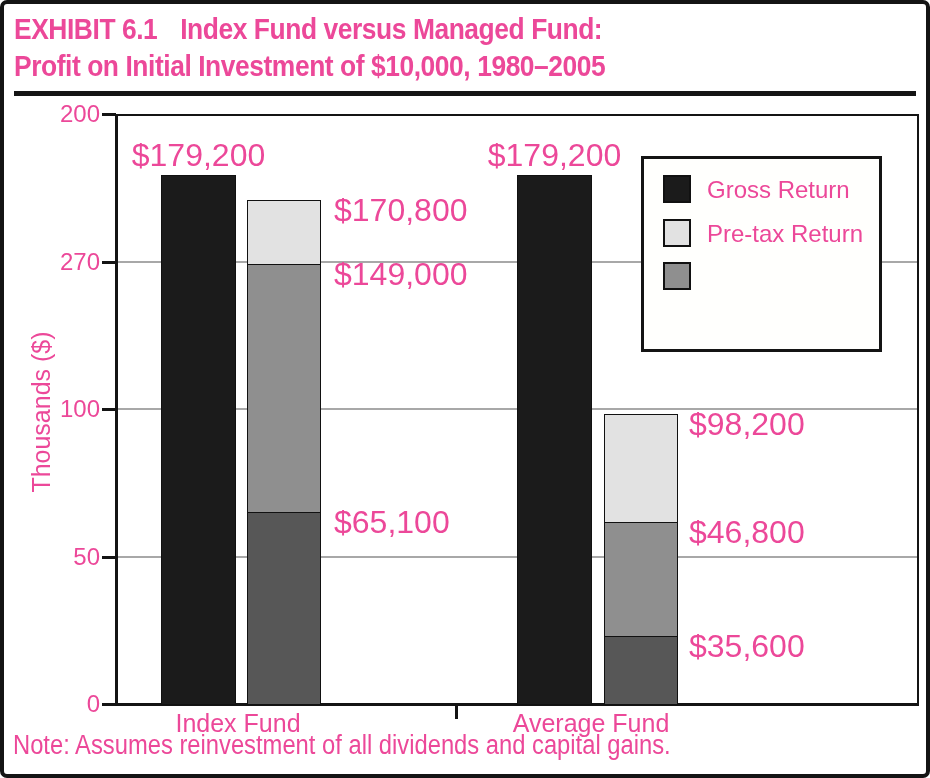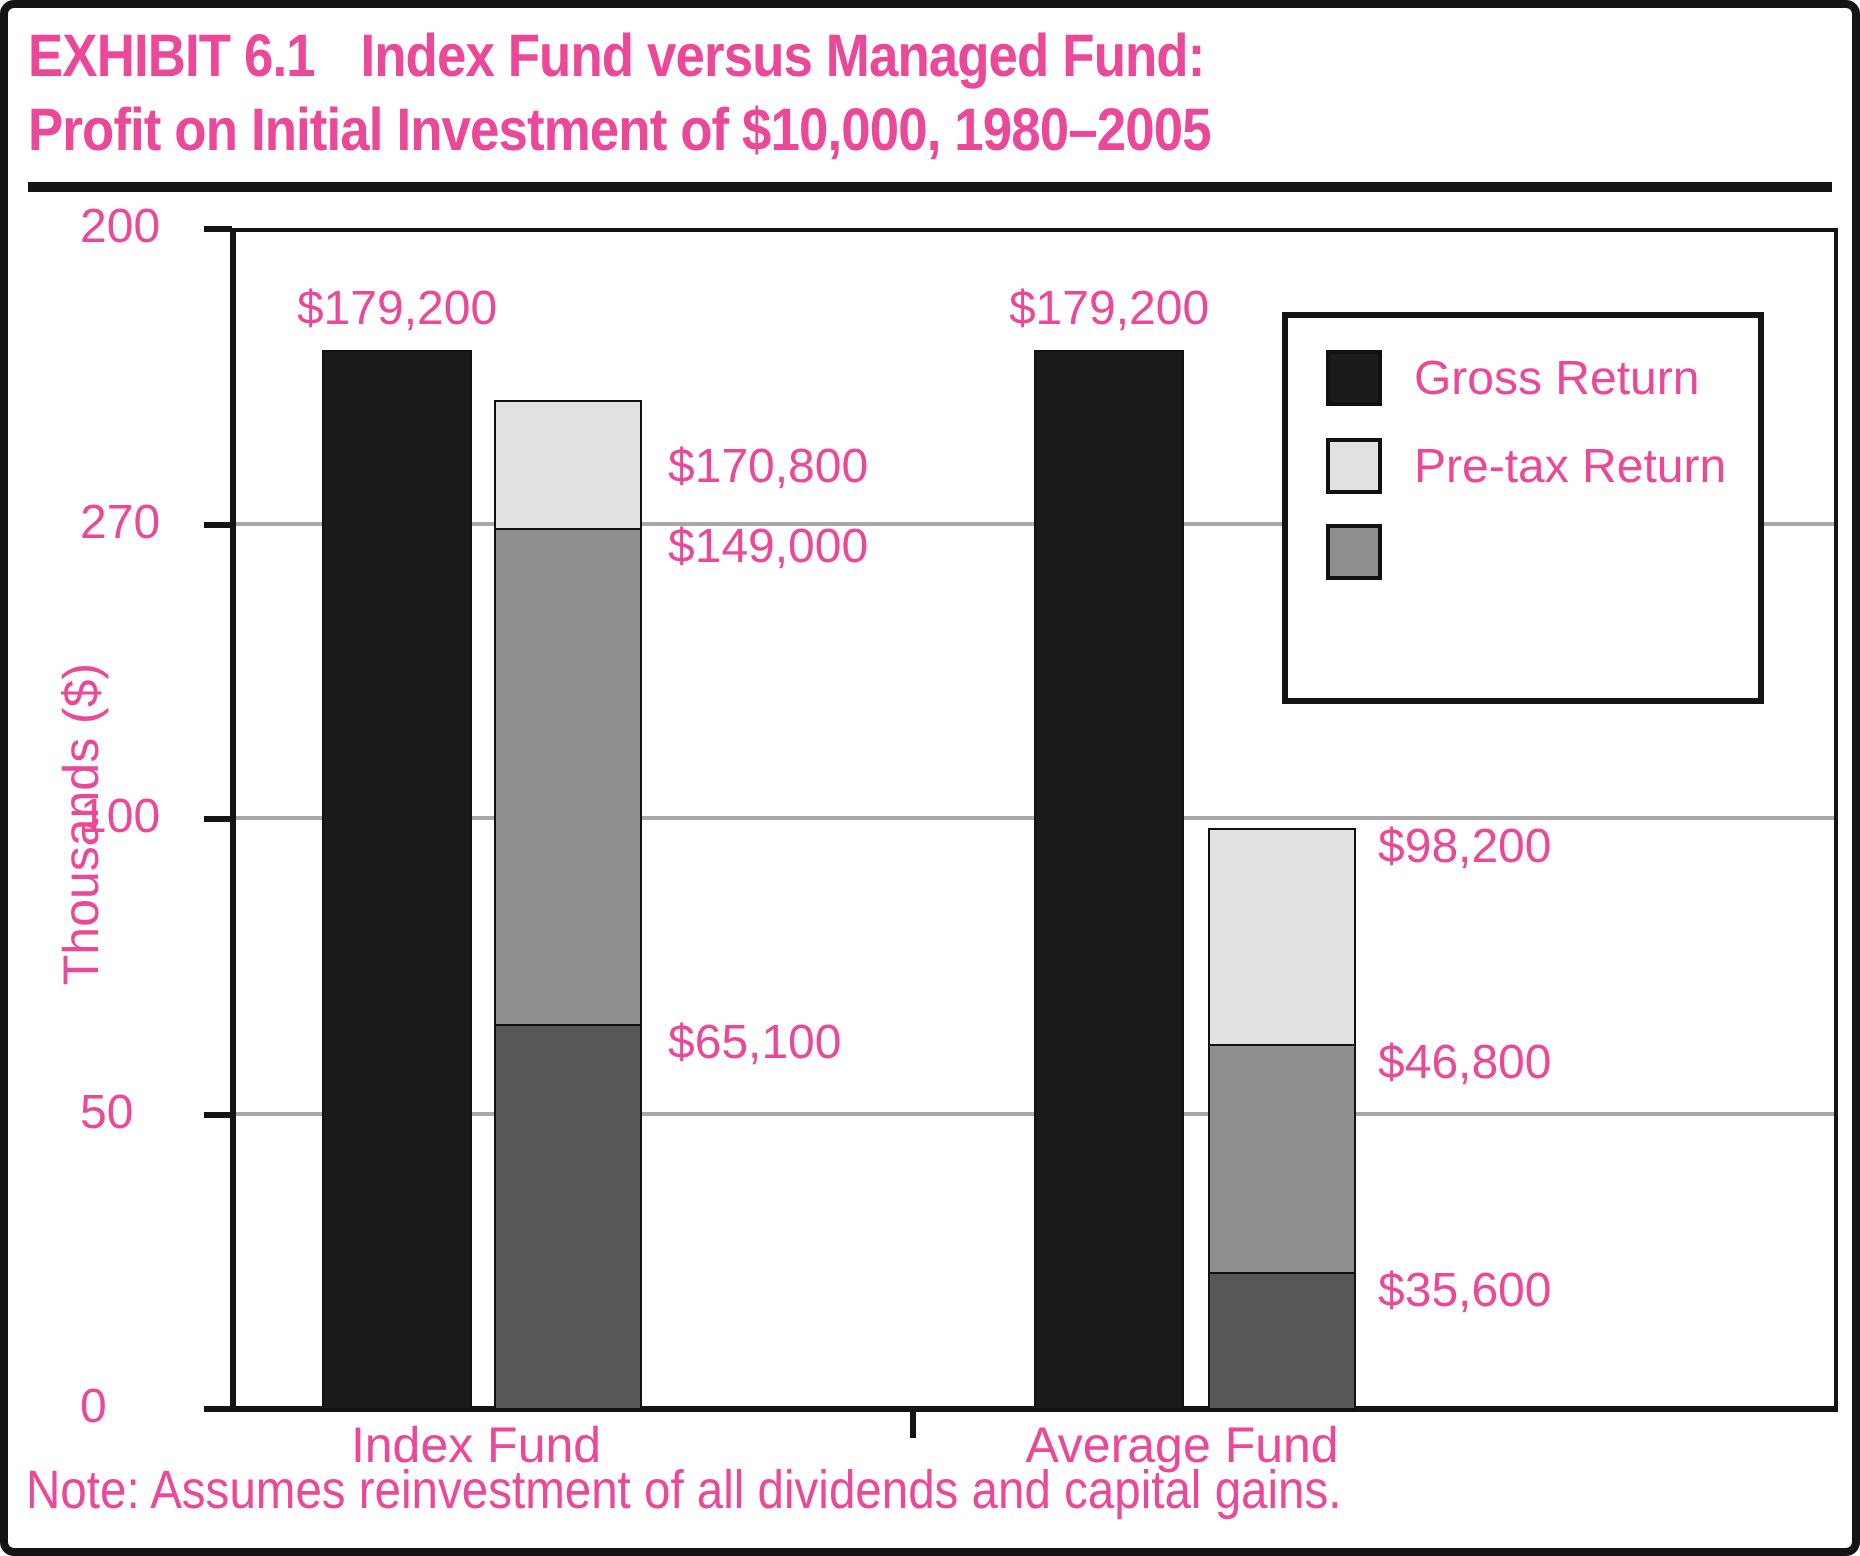--- a/index.html
+++ b/index.html
@@ -25,32 +25,32 @@
     position:absolute;left:10px;right:10px;top:87px;height:5px;background:#141414;
   }
   
   .axis-left  {position:absolute;left:111px;top:110px;width:3px;height:592px;background:#141414;}
   .axis-bottom{position:absolute;left:111px;top:699px;width:804px;height:3px;background:#141414;}
   .plot-top   {position:absolute;left:113px;top:110px;width:802px;height:2px;background:#141414;}
   .plot-right {position:absolute;left:913px;top:110px;width:2px;height:592px;background:#141414;}
   .gridline{position:absolute;left:114px;width:799px;height:2px;background:#a8a8a8;z-index:1;}
   .ytick{position:absolute;left:98px;width:14px;height:3px;background:#141414;}
   .ytick-label{
-    position:absolute;width:60px;text-align:left;
+    position:absolute;width:60px;text-align:right;
     font-size:24px;line-height:28px;
   }
   .xtick{position:absolute;width:3px;height:13px;top:702px;background:#141414;}
   .y-axis-title{
     position:absolute;left:-62px;top:393px;width:200px;height:30px;
     text-align:center;font-size:25px;
     transform:rotate(-90deg);
   }
   .bar{position:absolute;z-index:2;border:1px solid #111;}
   .value-label{
-    position:absolute;z-index:3;font-size:24px;line-height:28px;white-space:nowrap;
+    position:absolute;z-index:3;font-size:32px;line-height:28px;white-space:nowrap;
   }
   .value-label.centered{width:160px;text-align:center;}
   .cat-label{
     position:absolute;top:705px;width:220px;text-align:center;
     font-size:25px;z-index:3;
   }
   .legend-box{
     position:absolute;left:637px;top:152px;width:241px;height:196px;
     background:#fffffd;border:3px solid #141414;z-index:4;
   }
@@ -93,21 +93,21 @@
       <div class="ytick" style="top: 256.5px;"></div>
       <div class="ytick-label" style="left: 36px; top: 243.5px;">270</div>
       <div class="ytick" style="top: 109px;"></div>
       <div class="ytick-label" style="left: 36px; top: 96px;">200</div>
       <div class="xtick" style="left: 451px;"></div>
       <div class="bar" style="left: 157px; top: 171.36px; width: 75px; height: 529.64px; background: rgb(27, 27, 27);"></div>
       <div class="value-label centered" style="left: 114.5px; top: 137.36px;">$179,200</div>
       <div class="bar" style="left: 243px; top: 507.955px; width: 74px; height: 193.045px; background: rgb(87, 87, 87);"></div>
       <div class="bar" style="left: 243px; top: 260.45px; width: 74px; height: 248.505px; background: rgb(143, 143, 143);"></div>
       <div class="bar" style="left: 243px; top: 196.14px; width: 74px; height: 65.31px; background: rgb(226, 226, 226);"></div>
-      <div class="value-label" style="left: 330px; top: 192.14px; margin-top: 24px;">$170,800</div>
+      <div class="value-label" style="left: 330px; top: 192.14px;">$170,800</div>
       <div class="value-label" style="left: 330px; top: 256.45px;">$149,000</div>
       <div class="value-label" style="left: 330px; top: 503.955px;">$65,100</div>
       <div class="cat-label" style="left: 124px;">Index Fund</div>
       <div class="bar" style="left: 513px; top: 171.36px; width: 75px; height: 529.64px; background: rgb(27, 27, 27);"></div>
       <div class="value-label centered" style="left: 470.5px; top: 137.36px;">$179,200</div>
       <div class="bar" style="left: 600px; top: 631.855px; width: 74px; height: 69.145px; background: rgb(87, 87, 87);"></div>
       <div class="bar" style="left: 600px; top: 517.985px; width: 74px; height: 114.87px; background: rgb(143, 143, 143);"></div>
       <div class="bar" style="left: 600px; top: 410.31px; width: 74px; height: 108.675px; background: rgb(226, 226, 226);"></div>
       <div class="value-label" style="left: 685px; top: 406.31px;">$98,200</div>
       <div class="value-label" style="left: 685px; top: 513.985px;">$46,800</div>

